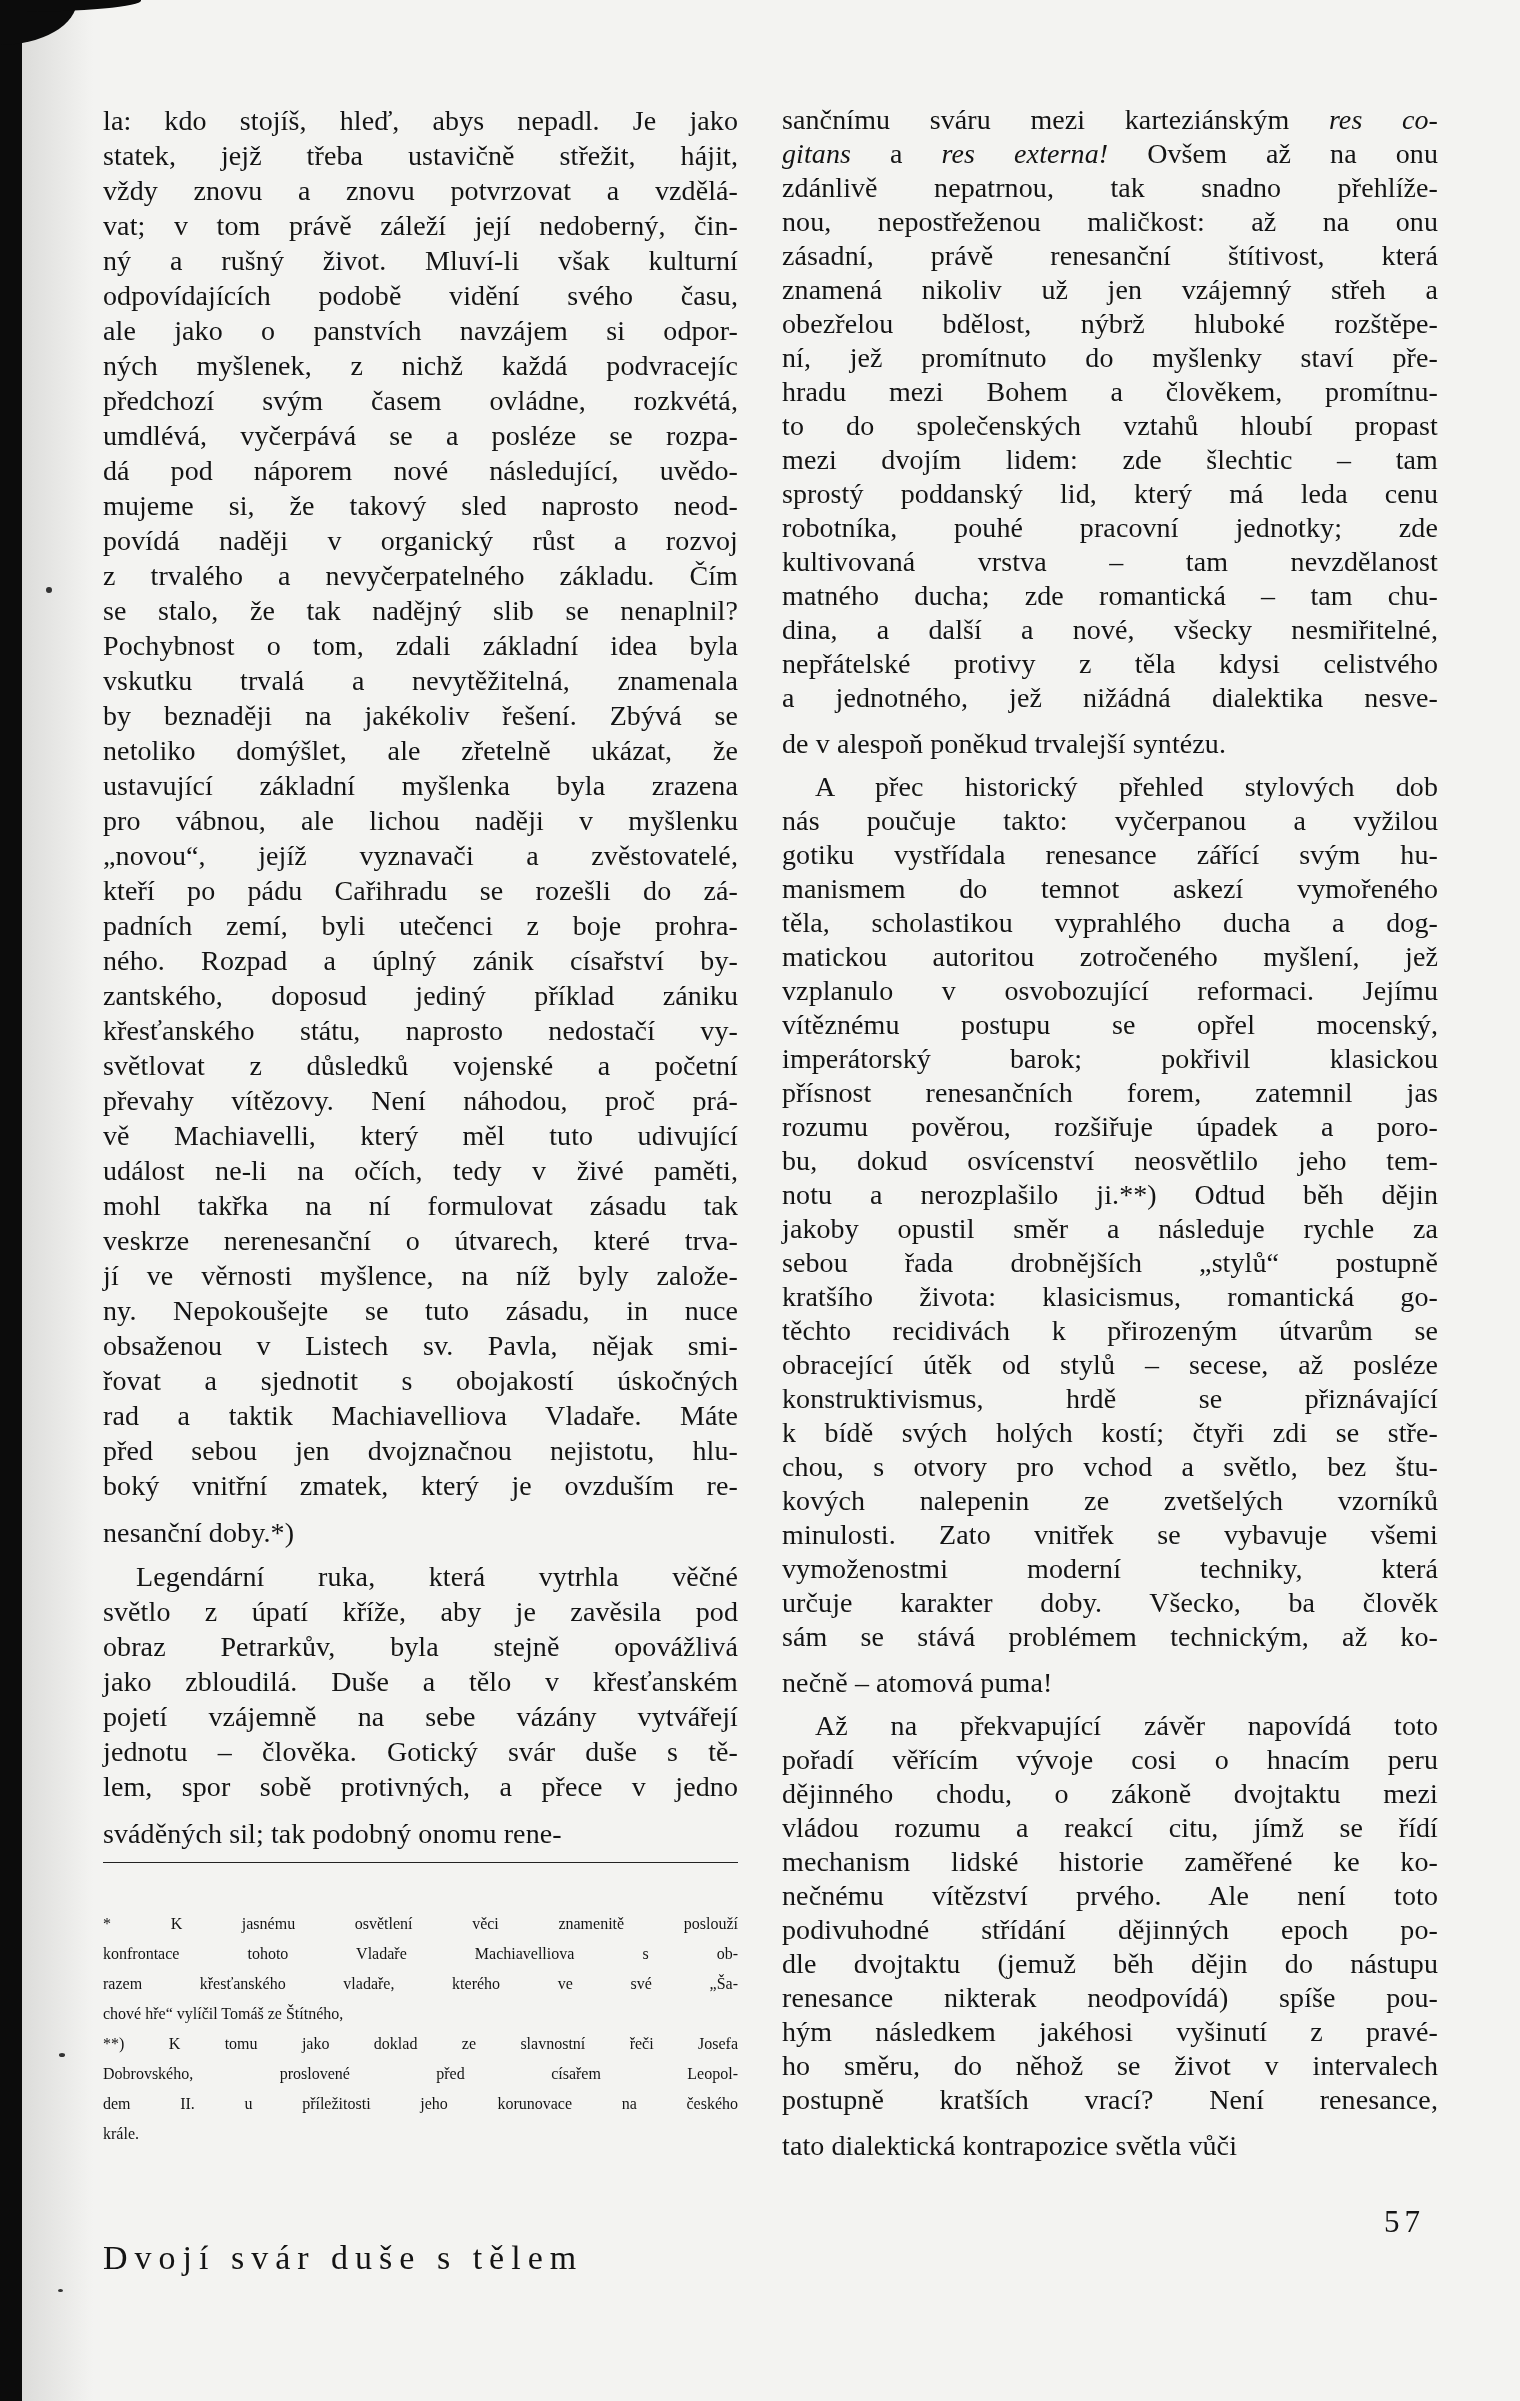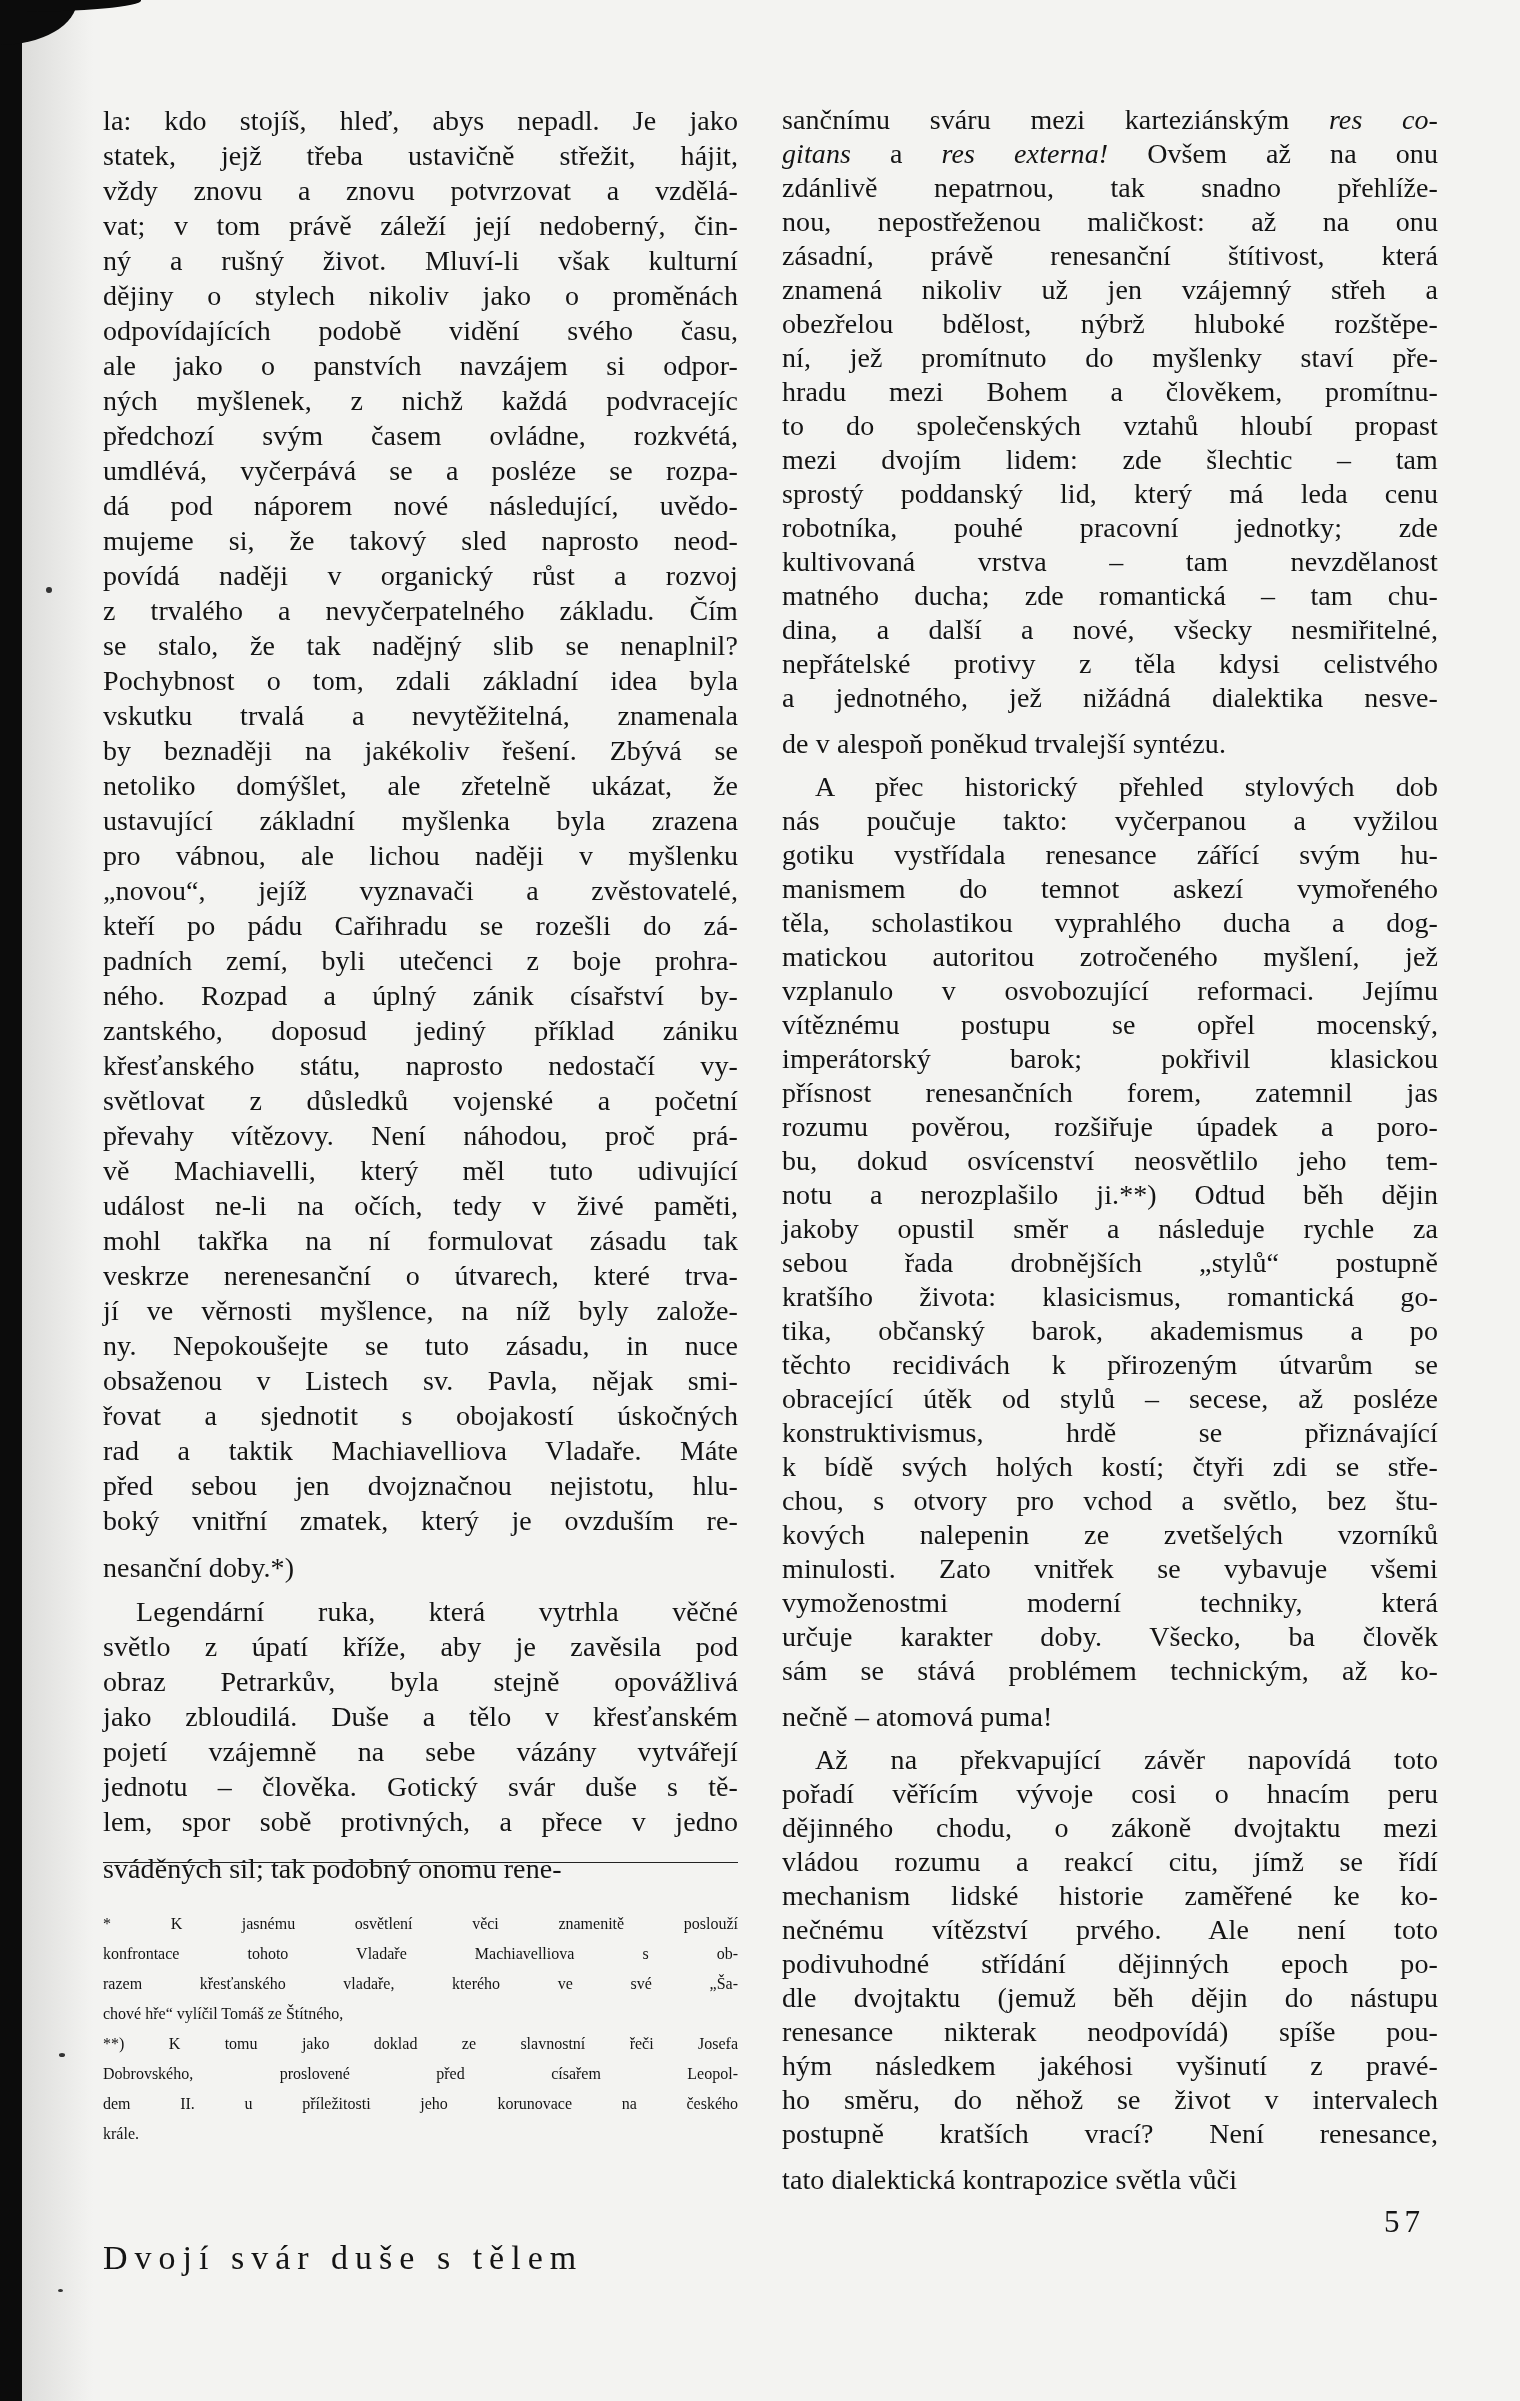--- a/index.html
+++ b/index.html
@@ -71,21 +71,20 @@
 <div class="scan-edge"></div>
 <div class="scan-corner"></div>
 <div class="scan-top"></div>
 
 <div class="column col-left" id="col-left">
     <span class="line">la: kdo stojíš, hleď, abys nepadl. Je jako</span>
     <span class="line">statek, jejž třeba ustavičně střežit, hájit,</span>
     <span class="line">vždy znovu a znovu potvrzovat a vzdělá-</span>
     <span class="line">vat; v tom právě záleží její nedoberný, čin-</span>
     <span class="line">ný a rušný život. Mluví-li však kulturní</span>
-    <span class="line">dějiny o stylech nikoliv jako o proměnách</span>
     <span class="line">odpovídajících podobě vidění svého času,</span>
     <span class="line">ale jako o panstvích navzájem si odpor-</span>
     <span class="line">ných myšlenek, z nichž každá podvracejíc</span>
     <span class="line">předchozí svým časem ovládne, rozkvétá,</span>
     <span class="line">umdlévá, vyčerpává se a posléze se rozpa-</span>
     <span class="line">dá pod náporem nové následující, uvědo-</span>
     <span class="line">mujeme si, že takový sled naprosto neod-</span>
     <span class="line">povídá naději v organický růst a rozvoj</span>
     <span class="line">z trvalého a nevyčerpatelného základu. Čím</span>
     <span class="line">se stalo, že tak nadějný slib se nenaplnil?</span>
@@ -155,21 +154,20 @@
     <span class="line">vzplanulo v osvobozující reformaci. Jejímu</span>
     <span class="line">vítěznému postupu se opřel mocenský,</span>
     <span class="line">imperátorský barok; pokřivil klasickou</span>
     <span class="line">přísnost renesančních forem, zatemnil jas</span>
     <span class="line">rozumu pověrou, rozšiřuje úpadek a poro-</span>
     <span class="line">bu, dokud osvícenství neosvětlilo jeho tem-</span>
     <span class="line">notu a nerozplašilo ji.**) Odtud běh dějin</span>
     <span class="line">jakoby opustil směr a následuje rychle za</span>
     <span class="line">sebou řada drobnějších „stylů“ postupně</span>
     <span class="line">kratšího života: klasicismus, romantická go-</span>
-    <span class="line">tika, občanský barok, akademismus a po</span>
     <span class="line">těchto recidivách k přirozeným útvarům se</span>
     <span class="line">obracející útěk od stylů – secese, až posléze</span>
     <span class="line">konstruktivismus, hrdě se přiznávající</span>
     <span class="line">k bídě svých holých kostí; čtyři zdi se stře-</span>
     <span class="line">chou, s otvory pro vchod a světlo, bez štu-</span>
     <span class="line">kových nalepenin ze zvetšelých vzorníků</span>
     <span class="line">minulosti. Zato vnitřek se vybavuje všemi</span>
     <span class="line">vymoženostmi moderní techniky, která</span>
     <span class="line">určuje karakter doby. Všecko, ba člověk</span>
     <span class="line">sám se stává problémem technickým, až ko-</span>

